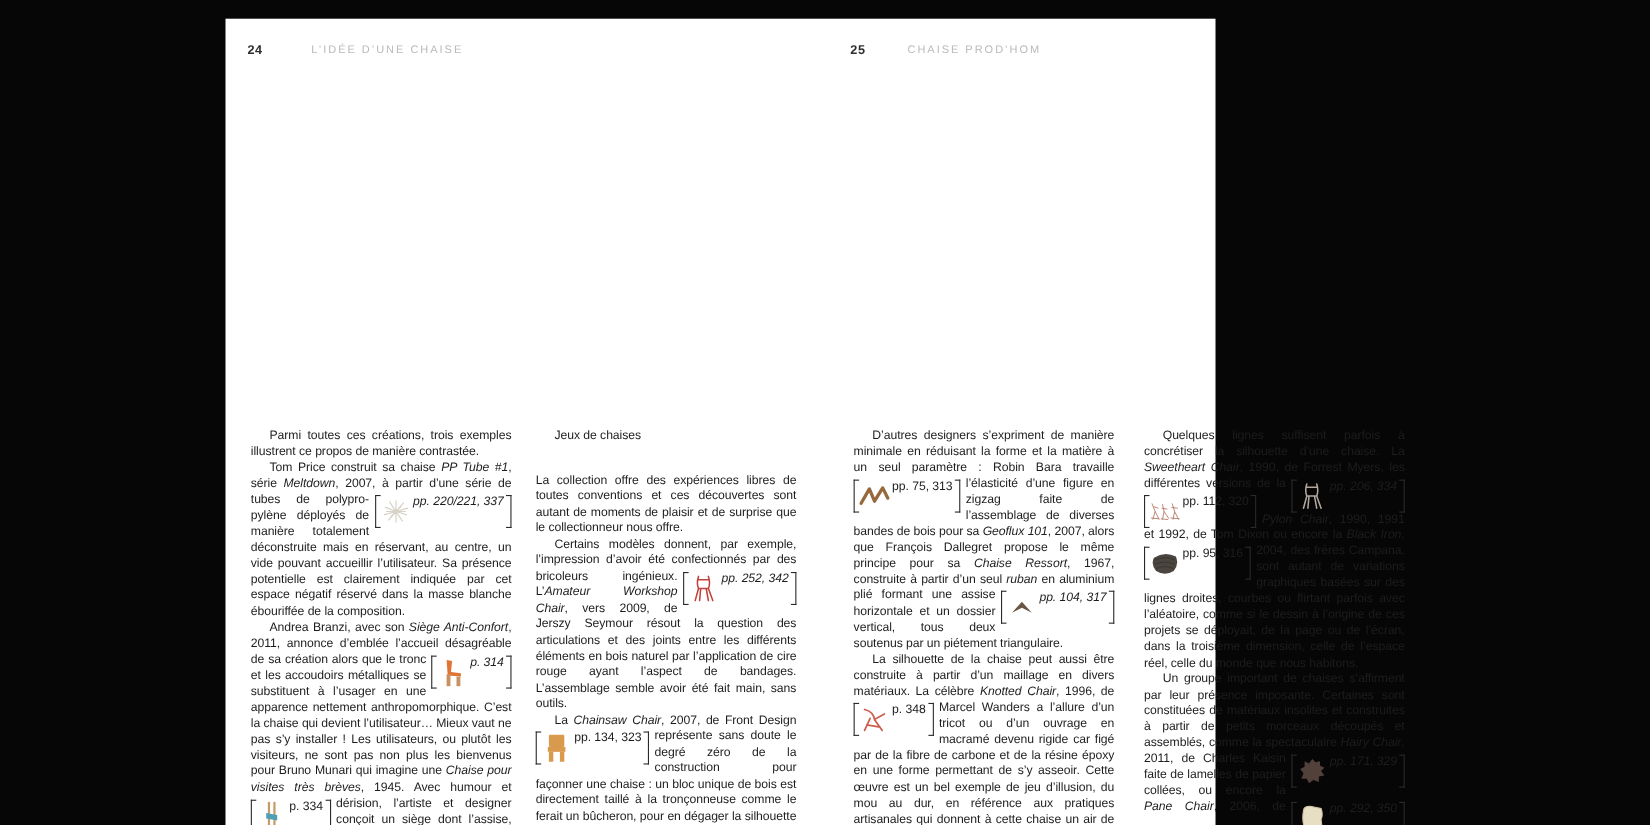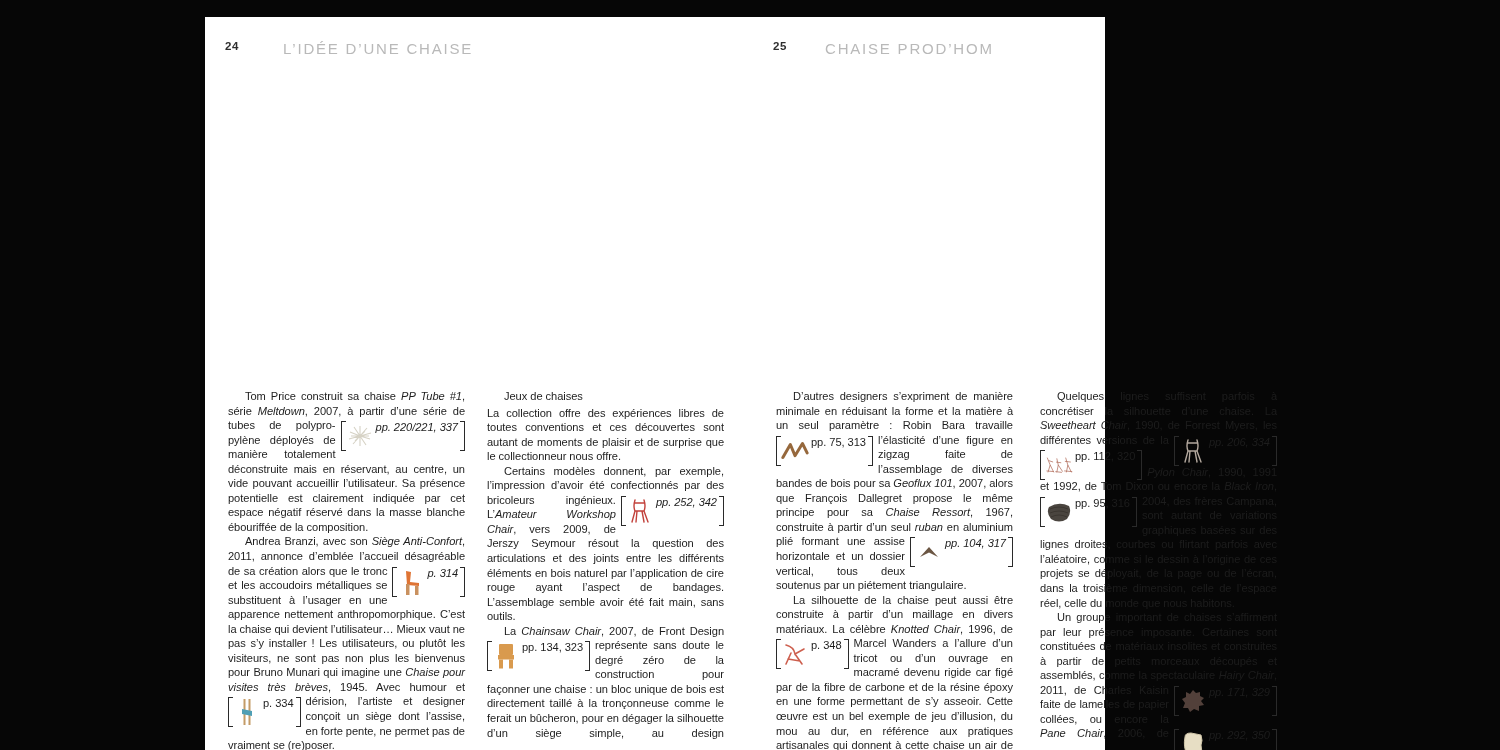--- a/index.html
+++ b/index.html
@@ -1,26 +1,26 @@
 <!DOCTYPE html>
 <html><head>
 <meta charset="utf-8">
 <style>
   html,body{margin:0;padding:0;background:#000;}
   .canvas{position:relative;width:1500px;height:750px;background:#060606;overflow:hidden;
           font-family:"Liberation Sans",sans-serif;}
   .spread{position:absolute;left:205px;top:17px;width:900px;height:750px;background:#ffffff;}
   .page-header-item{position:absolute;top:23px;font-size:11.5px;}
   .page-num{font-weight:bold;color:#2e2e2e;letter-spacing:.5px;}
-  .running-head{color:#b9b9b9;letter-spacing:1.8px;font-size:15px;}
+  .running-head{color:#b9b9b9;letter-spacing:1.8px;font-size:10px;}
   .col{position:absolute;top:372px;width:237px;font-size:11.1px;line-height:14.55px;
        color:#1d1d1d;text-align:justify;letter-spacing:-0.05px;}
   .col p{margin:0;}
   .col p.indent{text-indent:17px;}
-  .col p.heading{margin-bottom:2px;}
+  .col p.heading{margin-bottom:26px;}
   .col p.cont{text-align-last:justify;}
   i{font-style:italic;}
   .ref{display:flex;align-items:stretch;height:30px;position:relative;top:2px;}
   .ref.right{float:right;margin:1px 0 1px 5px;font-style:italic;}
   .ref.left{float:left;margin:1px 5px 1px 0;}
   .br{flex:none;width:4px;}
   .brl{border-left:1.1px solid #2a2a2a;border-top:1.1px solid #2a2a2a;border-bottom:1.1px solid #2a2a2a;}
   .brr{border-right:1.1px solid #2a2a2a;border-top:1.1px solid #2a2a2a;border-bottom:1.1px solid #2a2a2a;}
   .ref-icon{flex:none;width:28px;display:flex;align-items:center;justify-content:center;align-self:center;}
   .ref-label{flex:none;font-size:11.1px;line-height:13px;padding:0 2px 0 2px;white-space:nowrap;
@@ -32,20 +32,21 @@
 <div class="canvas">
   <div class="spread">
 
     <span class="page-header-item page-num" style="left:20px">24</span>
     <span class="page-header-item running-head" style="left:78px">L’IDÉE D’UNE CHAISE</span>
 
     <span class="page-header-item page-num" style="left:568px">25</span>
     <span class="page-header-item running-head" style="left:620px">CHAISE PROD’HOM</span>
 
     <div class="col" style="left:23px">
+        <p class="indent ">Parmi toutes ces créations, trois exemples illustrent ce propos de manière contrastée.</p>
         <p class="indent ">Tom Price construit sa chaise <i>PP Tube #1</i>, série <i>Meltdown</i>, 2007, à partir d’une série de tubes de polypro-<span class="ref right">
             <span class="br brl"></span>
             <span class="ref-icon">
               <svg width="26" height="24" viewBox="0 0 26 24">
                 <g stroke="#d6d2c5" stroke-width="1.1" fill="none">
                   <path d="M13 12L13 2M13 12L20 4M13 12L24 9M13 12L23 15M13 12L19 21M13 12L13 22M13 12L6 20M13 12L2 15M13 12L3 8M13 12L7 3M13 12L18 7M13 12L8 17M13 12L22 12M13 12L4 12"></path>
                 </g>
               </svg>
             </span>
             <span class="ref-label">pp. 220/221, 337</span>

